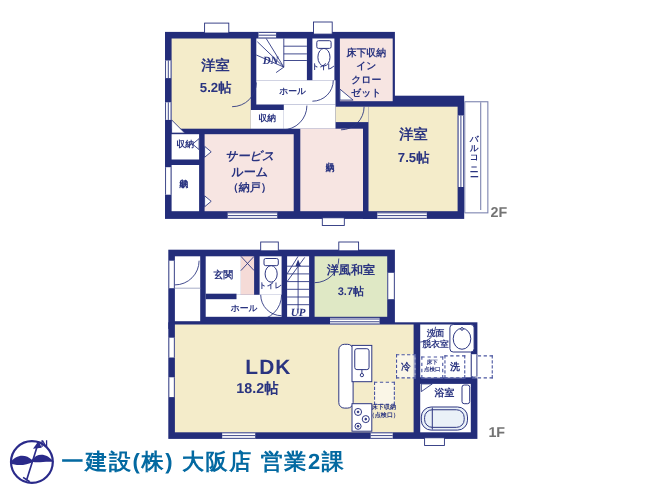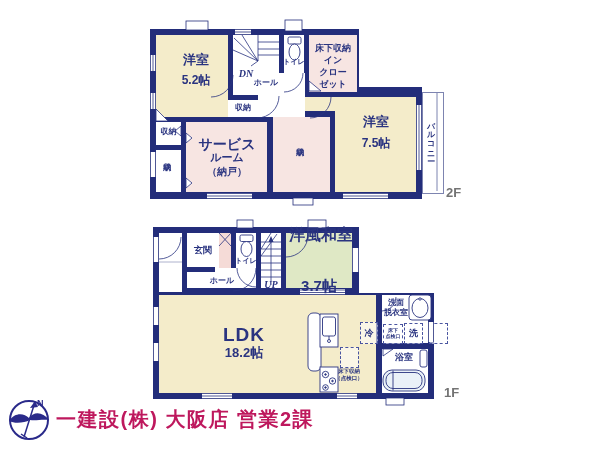--- a/index.html
+++ b/index.html
@@ -13,21 +13,21 @@
   .green{background:#dfe8c5;}
   .white{background:#ffffff;}
   .lbl{position:absolute;color:#2a3480;font-weight:bold;text-align:center;line-height:1.15;
        white-space:pre;}
   .vtx{writing-mode:vertical-rl;letter-spacing:1px;}
   .stairlbl{font-family:"Liberation Serif","DejaVu Serif",serif;font-style:italic;}
   .dash{position:absolute;border:1px dashed #4a55a0;background:rgba(255,255,255,.55);
         display:flex;align-items:center;justify-content:center;}
   .floor-tag{position:absolute;color:#737373;font-weight:bold;font-size:13px;}
   .balcony{position:absolute;background:#fff;border:1px solid #7d84b0;}
-  #footer-text{position:absolute;color:#be185d;font-size:20px;letter-spacing:1.5px;
+  #footer-text{position:absolute;color:#0369a1;font-size:20px;letter-spacing:1.5px;
                font-weight:bold;white-space:pre;}
   svg{position:absolute;left:0;top:0;}
 </style>
 </head>
 <body>
 
 <div id="plan">
 
   <div class="wall" style="left:150px;top:29px;width:209px;height:170px;"></div>
   <div class="wall" style="left:330px;top:87px;width:92px;height:112px;"></div>
@@ -193,43 +193,43 @@
       <text x="37" y="406" font-size="9" font-weight="bold" fill="#2a2a8a">N</text>
     </g>
   </svg>
 
   <div class="lbl" style="left:176px;top:53px;width:40px;font-size:13px;">洋室</div>
   <div class="lbl" style="left:172px;top:74px;width:48px;font-size:12px;">5.2帖</div>
   <div class="lbl" style="left:228px;top:103px;width:30px;font-size:8px;">収納</div>
   <div class="lbl" style="left:156px;top:127px;width:25px;font-size:8px;">収納</div>
   <div class="lbl vtx" style="left:162px;top:156px;font-size:8px;">収納</div>
   <div class="lbl vtx" style="left:295px;top:141px;font-size:8px;">収納</div>
-  <div class="lbl" style="left:192px;top:136px;width:70px;font-size:14px;">サービス</div>
+  <div class="lbl" style="left:192px;top:136px;width:70px;font-size:11px;font-style:italic;">サービス</div>
   <div class="lbl" style="left:192px;top:151px;width:70px;font-size:11px;">ルーム</div>
   <div class="lbl" style="left:192px;top:166px;width:70px;font-size:10px;text-align:center;">（納戸）</div>
   <div class="lbl" style="left:310px;top:43px;width:46px;font-size:9px;">床下収納</div>
   <div class="lbl" style="left:310px;top:55px;width:46px;font-size:9px;">イン</div>
   <div class="lbl" style="left:310px;top:67px;width:46px;font-size:9px;">クロー</div>
   <div class="lbl" style="left:310px;top:79px;width:46px;font-size:9px;">ゼット</div>
   <div class="lbl" style="left:281px;top:58px;width:26px;font-size:7px;">トイレ</div>
   <div class="lbl" style="left:248px;top:78px;width:36px;font-size:8px;">ホール</div>
-  <div class="lbl stairlbl" style="left:236px;top:68px;width:20px;font-size:10px;">DN</div>
+  <div class="lbl stairlbl" style="left:236px;top:50px;width:20px;font-size:10px;">DN</div>
   <div class="lbl" style="left:354px;top:115px;width:44px;font-size:13px;">洋室</div>
   <div class="lbl" style="left:352px;top:137px;width:48px;font-size:12px;">7.5帖</div>
   <div class="lbl vtx" style="left:426px;top:116px;font-size:8px;">バルコニー</div>
   <div class="floor-tag" style="left:446px;top:185px;">2F</div>
 
   <div class="lbl" style="left:189px;top:245px;width:28px;font-size:9px;">玄関</div>
   <div class="lbl" style="left:233px;top:257px;width:26px;font-size:7px;">トイレ</div>
   <div class="lbl" style="left:204px;top:276px;width:36px;font-size:8px;">ホール</div>
   <div class="lbl stairlbl" style="left:260px;top:279px;width:22px;font-size:10px;">UP</div>
-  <div class="lbl" style="left:289px;top:226px;width:60px;font-size:16px;">洋風和室</div>
-  <div class="lbl" style="left:295px;top:277px;width:48px;font-size:15px;">3.7帖</div>
+  <div class="lbl" style="left:289px;top:240px;width:60px;font-size:11px;">洋風和室</div>
+  <div class="lbl" style="left:295px;top:260px;width:48px;font-size:10px;">3.7帖</div>
   <div class="lbl" style="left:220px;top:324px;width:48px;font-size:19px;letter-spacing:1px;">LDK</div>
-  <div class="lbl" style="left:214px;top:346px;width:60px;font-size:13px;">18.2帖</div>
+  <div class="lbl" style="left:204px;top:346px;width:60px;font-size:13px;">18.2帖</div>
   <div class="lbl" style="left:383px;top:298px;width:26px;font-size:8px;">洗面</div>
   <div class="lbl" style="left:381px;top:308px;width:30px;font-size:8px;">脱衣室</div>
   <div class="lbl" style="left:388px;top:352px;width:32px;font-size:9px;">浴室</div>
   <div class="lbl" style="left:333px;top:368px;width:32px;font-size:5.5px;">床下収納</div>
   <div class="lbl" style="left:333px;top:375px;width:32px;font-size:5.5px;">（点検口）</div>
   <div class="floor-tag" style="left:444px;top:385px;">1F</div>
 
   <div id="footer-text" style="left:56px;top:406px;">一建設(株) 大阪店 営業2課</div>
 </div>
 

